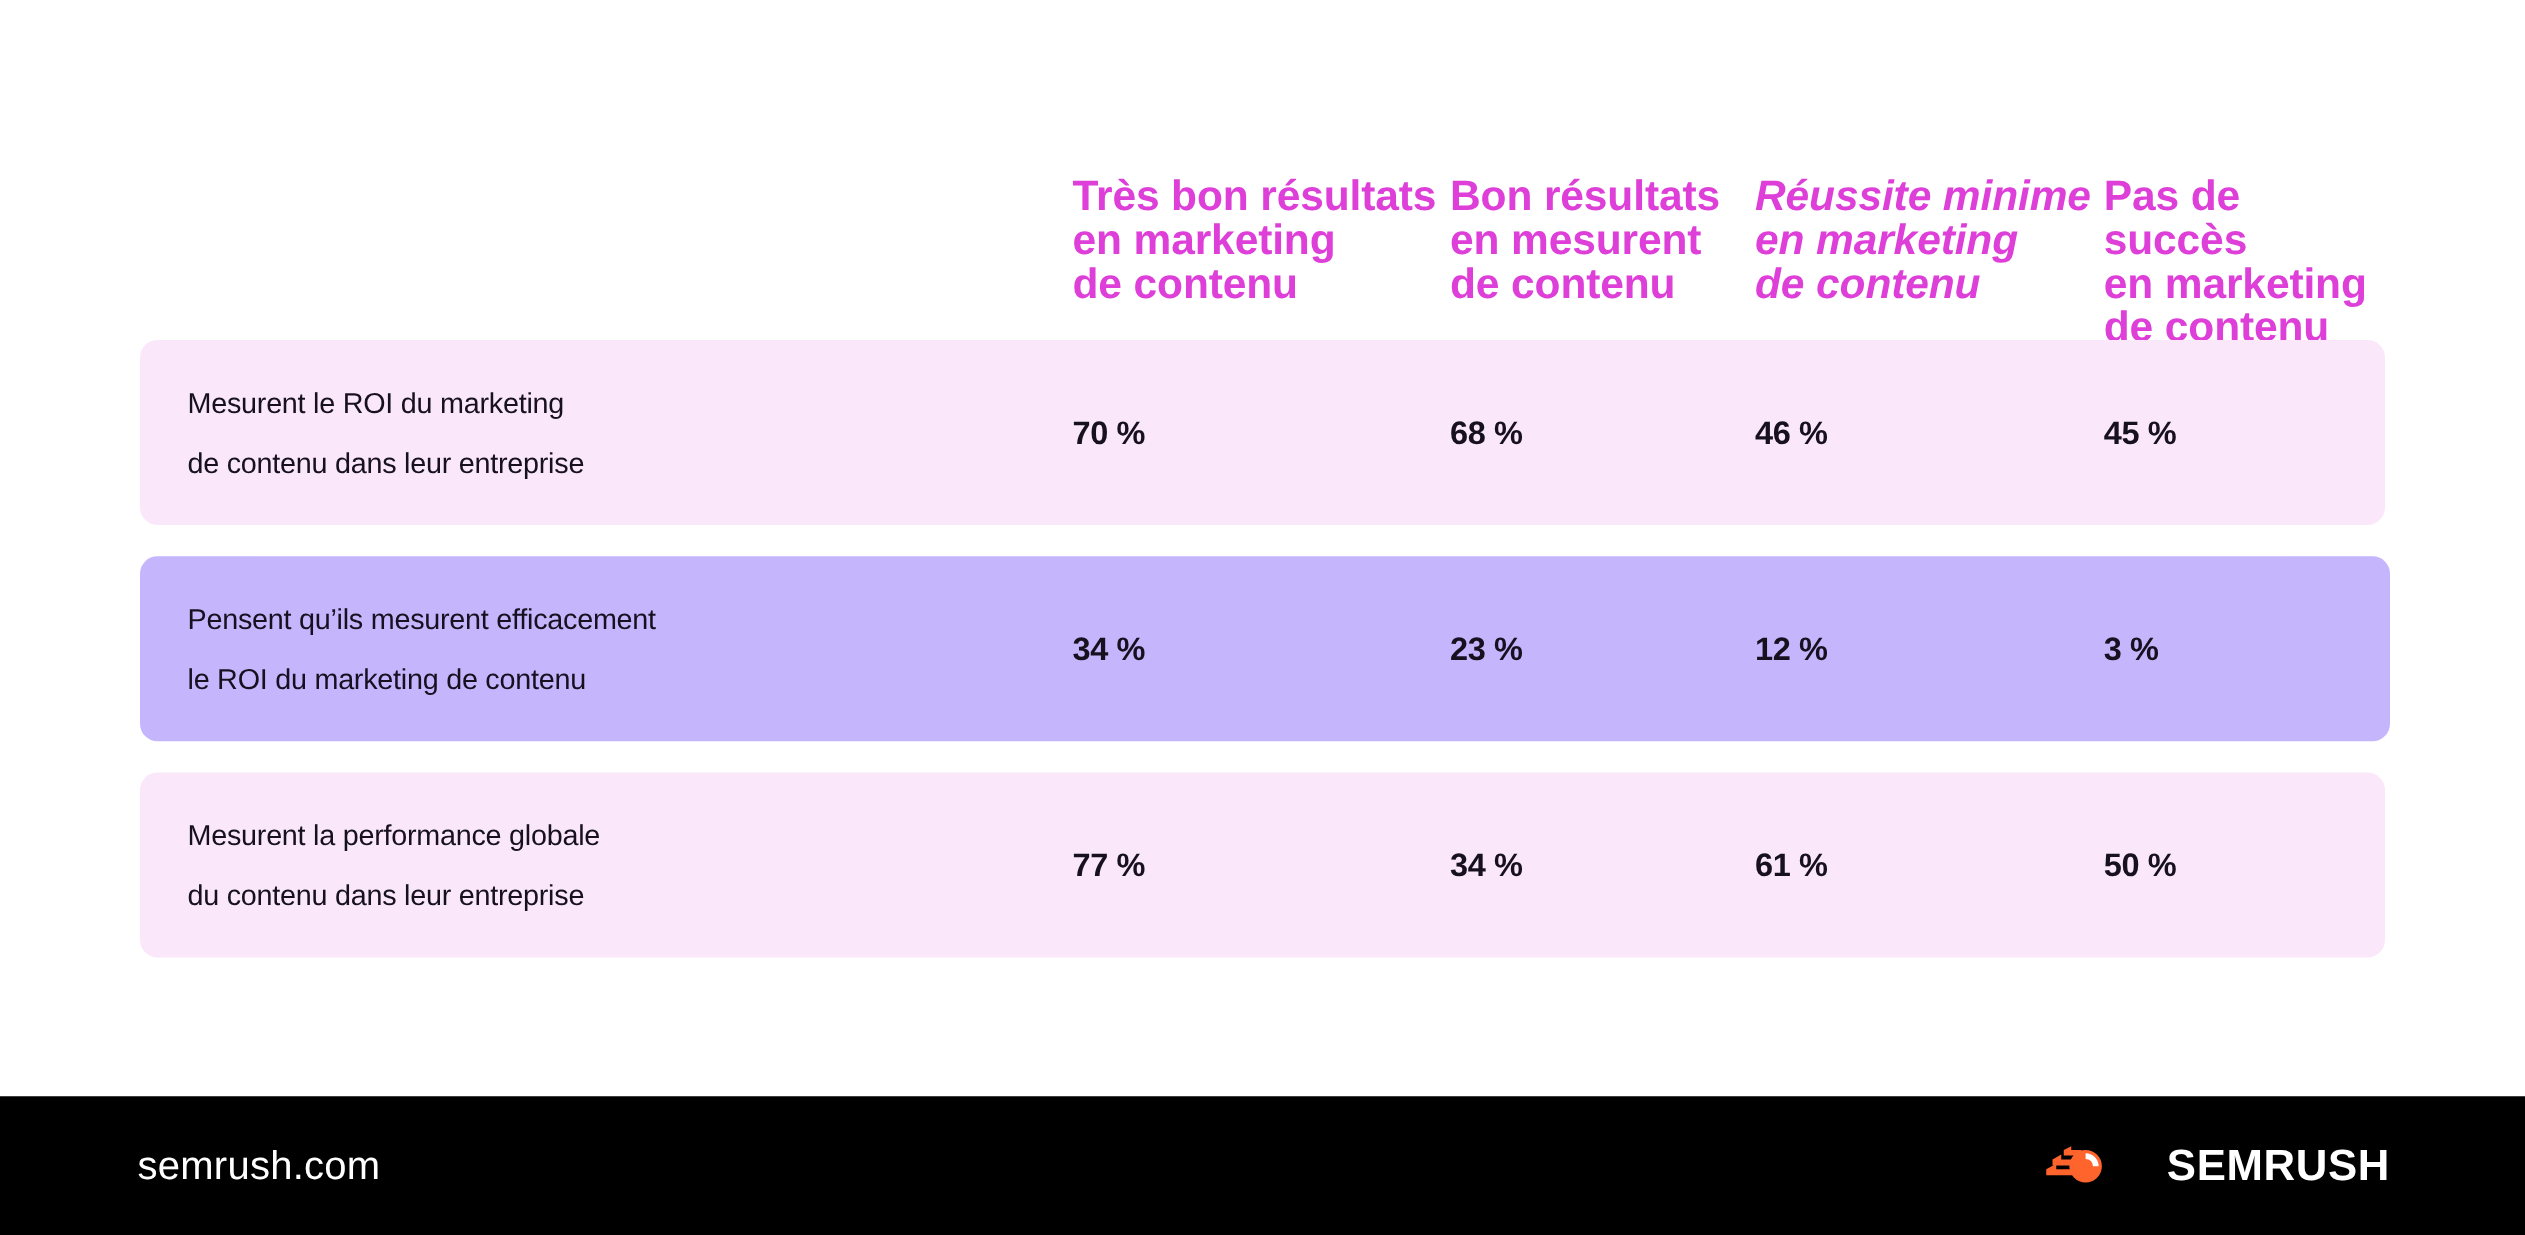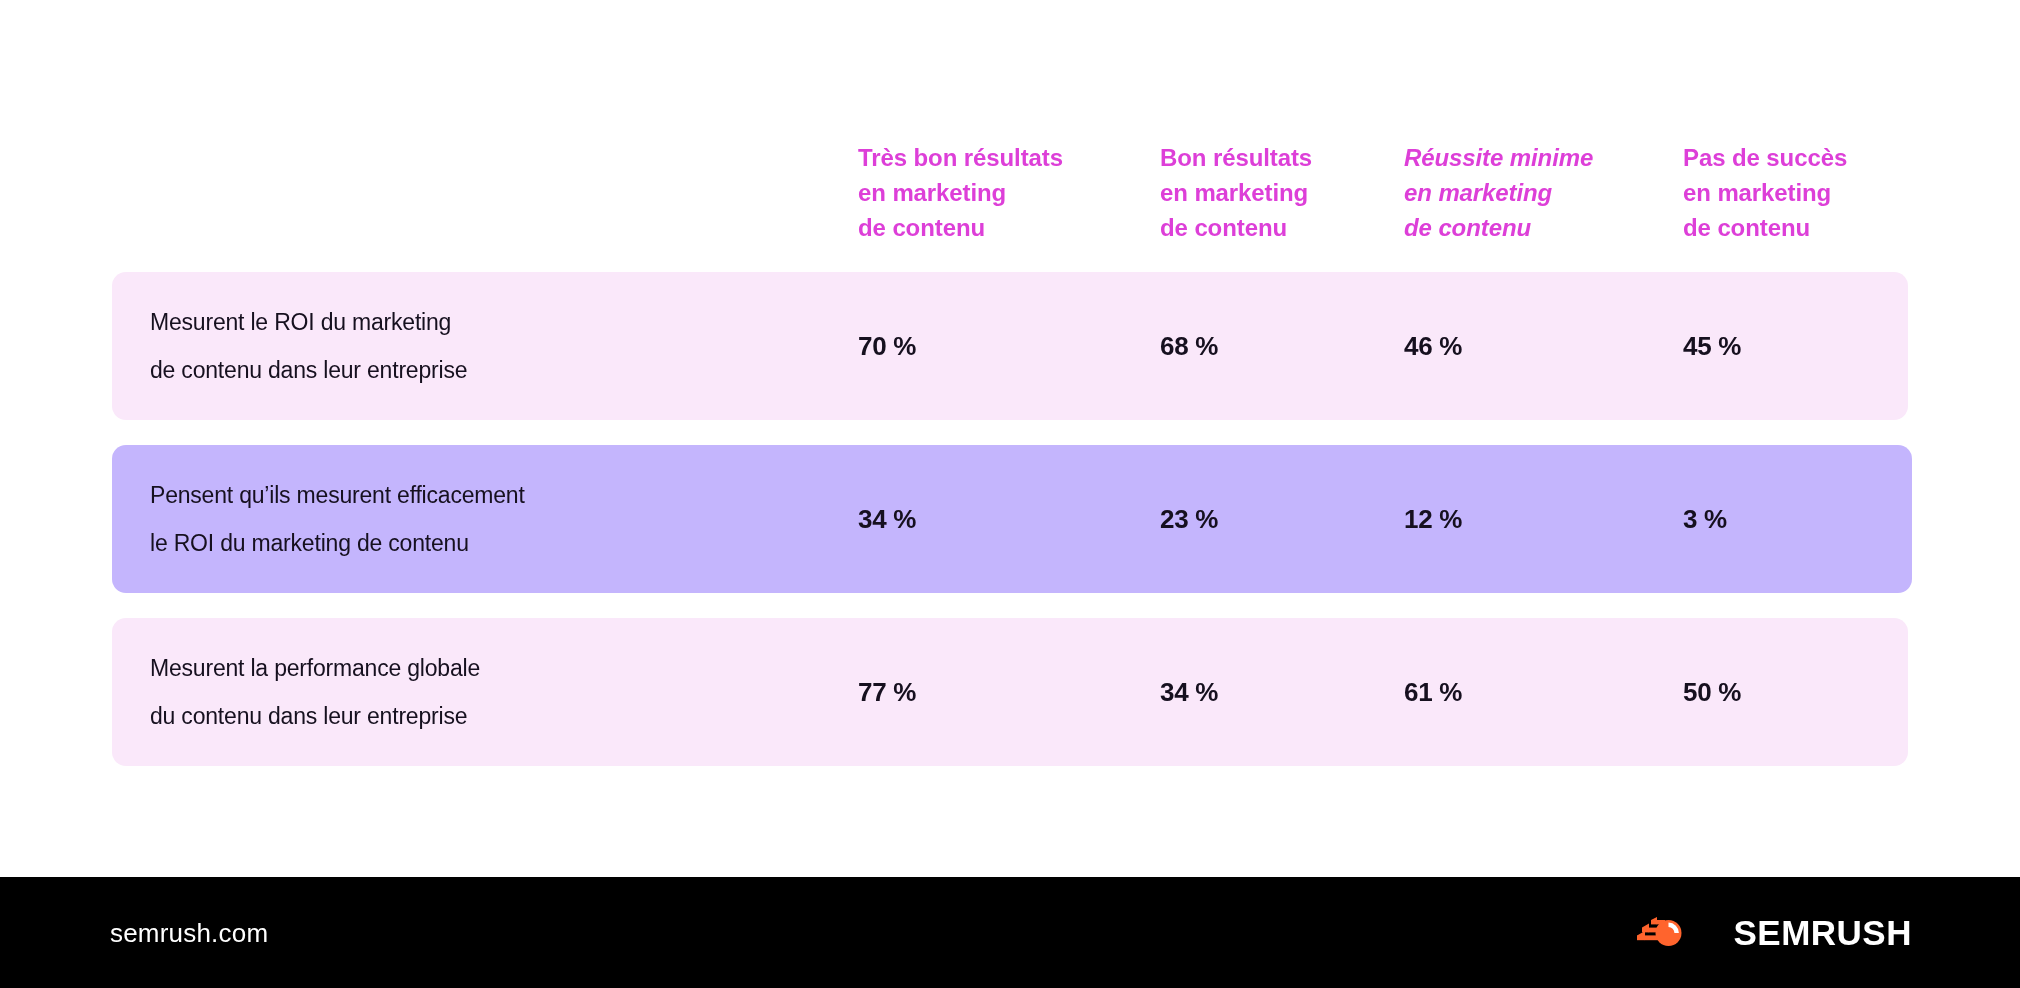--- a/index.html
+++ b/index.html
@@ -37,21 +37,21 @@
     left: 112px;
     top: 140px;
     width: 1800px;
     height: 110px;
   }
 
   .col-head {
     position: absolute;
     top: 0;
     color: #dd3fd8;
-    font-size: 24px;
+    font-size: 34px;
     font-weight: 700;
     line-height: 35px;
     letter-spacing: -0.1px;
     white-space: pre-line;
   }
   .col-head.c0 { left: 746px; }
   .col-head.c1 { left: 1048px; }
   .col-head.c2 { left: 1292px; font-style: italic; }
   .col-head.c3 { left: 1571px; }
 
@@ -101,21 +101,21 @@
     width: 2020px;
     height: 111px;
     background: #000000;
   }
   .footer-url {
     position: absolute;
     left: 110px;
     top: 50%;
     transform: translateY(-50%);
     color: #ffffff;
-    font-size: 26px;
+    font-size: 32px;
     font-weight: 400;
     letter-spacing: 0.2px;
   }
   .footer-logo {
     position: absolute;
     right: 108px;
     top: 50%;
     transform: translateY(-50%);
     display: flex;
     align-items: center;
@@ -140,21 +140,21 @@
 
 <div id="infographic">
 
   <div class="table-area">
 
     <div class="header-row">
       <div class="col-head c0">Très bon résultats
 en marketing
 de contenu</div>
       <div class="col-head c1">Bon résultats
-en marketing
+en mesurent
 de contenu</div>
       <div class="col-head c2">Réussite minime
 en marketing
 de contenu</div>
       <div class="col-head c3">Pas de succès
 en marketing
 de contenu</div>
     </div>
 
     <div class="data-row r0">

